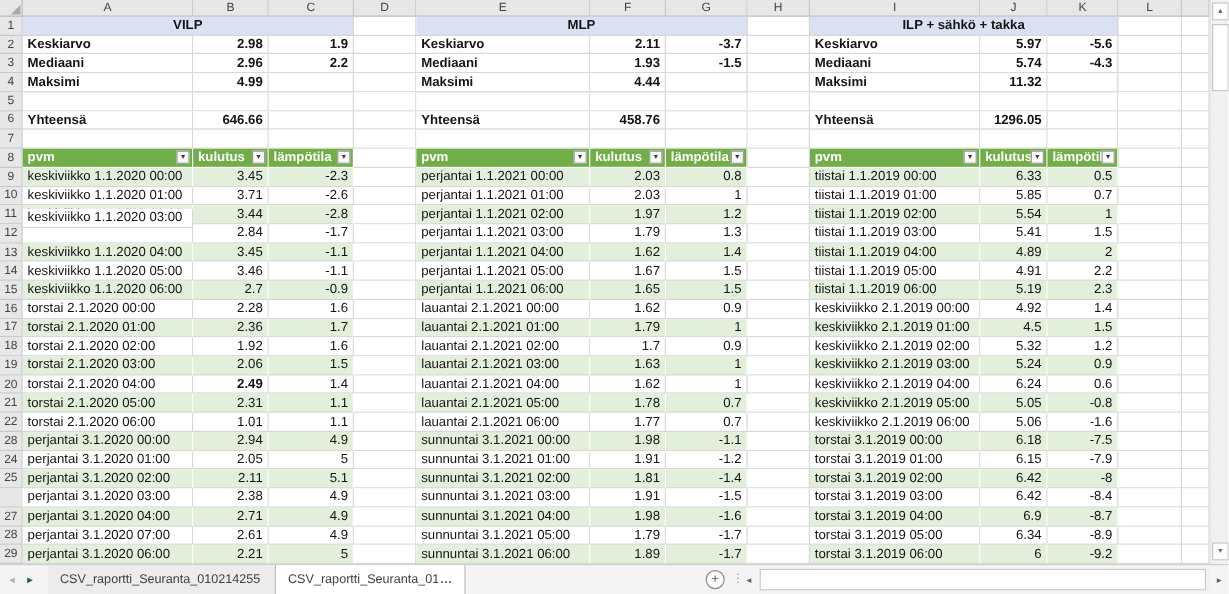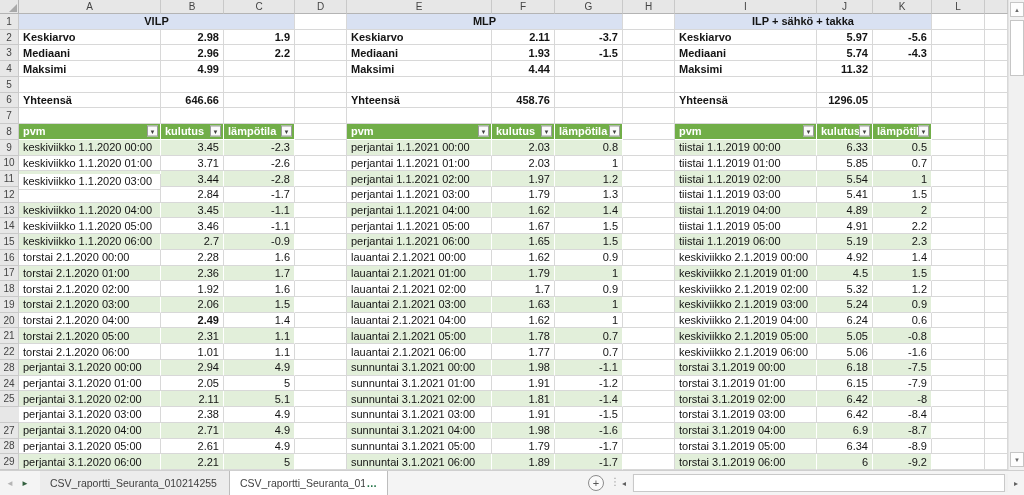--- a/index.html
+++ b/index.html
@@ -553,21 +553,21 @@
       <div class="cell num" style="left: 224px; top: 375.655px; width: 71px; height: 15.7241px;">5</div>
       <div class="cell date band" style="left: 19px; top: 391.379px; width: 142px; height: 15.7241px;">perjantai 3.1.2020 02:00</div>
       <div class="cell num band" style="left: 161px; top: 391.379px; width: 63px; height: 15.7241px;">2.11</div>
       <div class="cell num band" style="left: 224px; top: 391.379px; width: 71px; height: 15.7241px;">5.1</div>
       <div class="cell date" style="left: 19px; top: 407.103px; width: 142px; height: 15.7241px;">perjantai 3.1.2020 03:00</div>
       <div class="cell num" style="left: 161px; top: 407.103px; width: 63px; height: 15.7241px;">2.38</div>
       <div class="cell num" style="left: 224px; top: 407.103px; width: 71px; height: 15.7241px;">4.9</div>
       <div class="cell date band" style="left: 19px; top: 422.828px; width: 142px; height: 15.7241px;">perjantai 3.1.2020 04:00</div>
       <div class="cell num band" style="left: 161px; top: 422.828px; width: 63px; height: 15.7241px;">2.71</div>
       <div class="cell num band" style="left: 224px; top: 422.828px; width: 71px; height: 15.7241px;">4.9</div>
-      <div class="cell date" style="left: 19px; top: 438.552px; width: 142px; height: 15.7241px;">perjantai 3.1.2020 05:00</div>
+      <div class="cell date" style="left: 19px; top: 438.552px; width: 142px; height: 15.7241px;">perjantai 3.1.2020 07:00</div>
       <div class="cell num" style="left: 161px; top: 438.552px; width: 63px; height: 15.7241px;">2.61</div>
       <div class="cell num" style="left: 224px; top: 438.552px; width: 71px; height: 15.7241px;">4.9</div>
       <div class="cell date band" style="left: 19px; top: 454.276px; width: 142px; height: 15.7241px;">perjantai 3.1.2020 06:00</div>
       <div class="cell num band" style="left: 161px; top: 454.276px; width: 63px; height: 15.7241px;">2.21</div>
       <div class="cell num band" style="left: 224px; top: 454.276px; width: 71px; height: 15.7241px;">5</div>
       <div class="cell title" style="left: 347px; top: 14px; width: 276px; height: 15.7241px;">MLP</div>
       <div class="cell bold" style="left: 347px; top: 29.7241px; width: 145px; height: 15.7241px;">Keskiarvo</div>
       <div class="cell num bold" style="left: 492px; top: 29.7241px; width: 63px; height: 15.7241px;">2.11</div>
       <div class="cell num bold" style="left: 555px; top: 29.7241px; width: 68px; height: 15.7241px;">-3.7</div>
       <div class="cell bold" style="left: 347px; top: 45.4483px; width: 145px; height: 15.7241px;">Mediaani</div>

